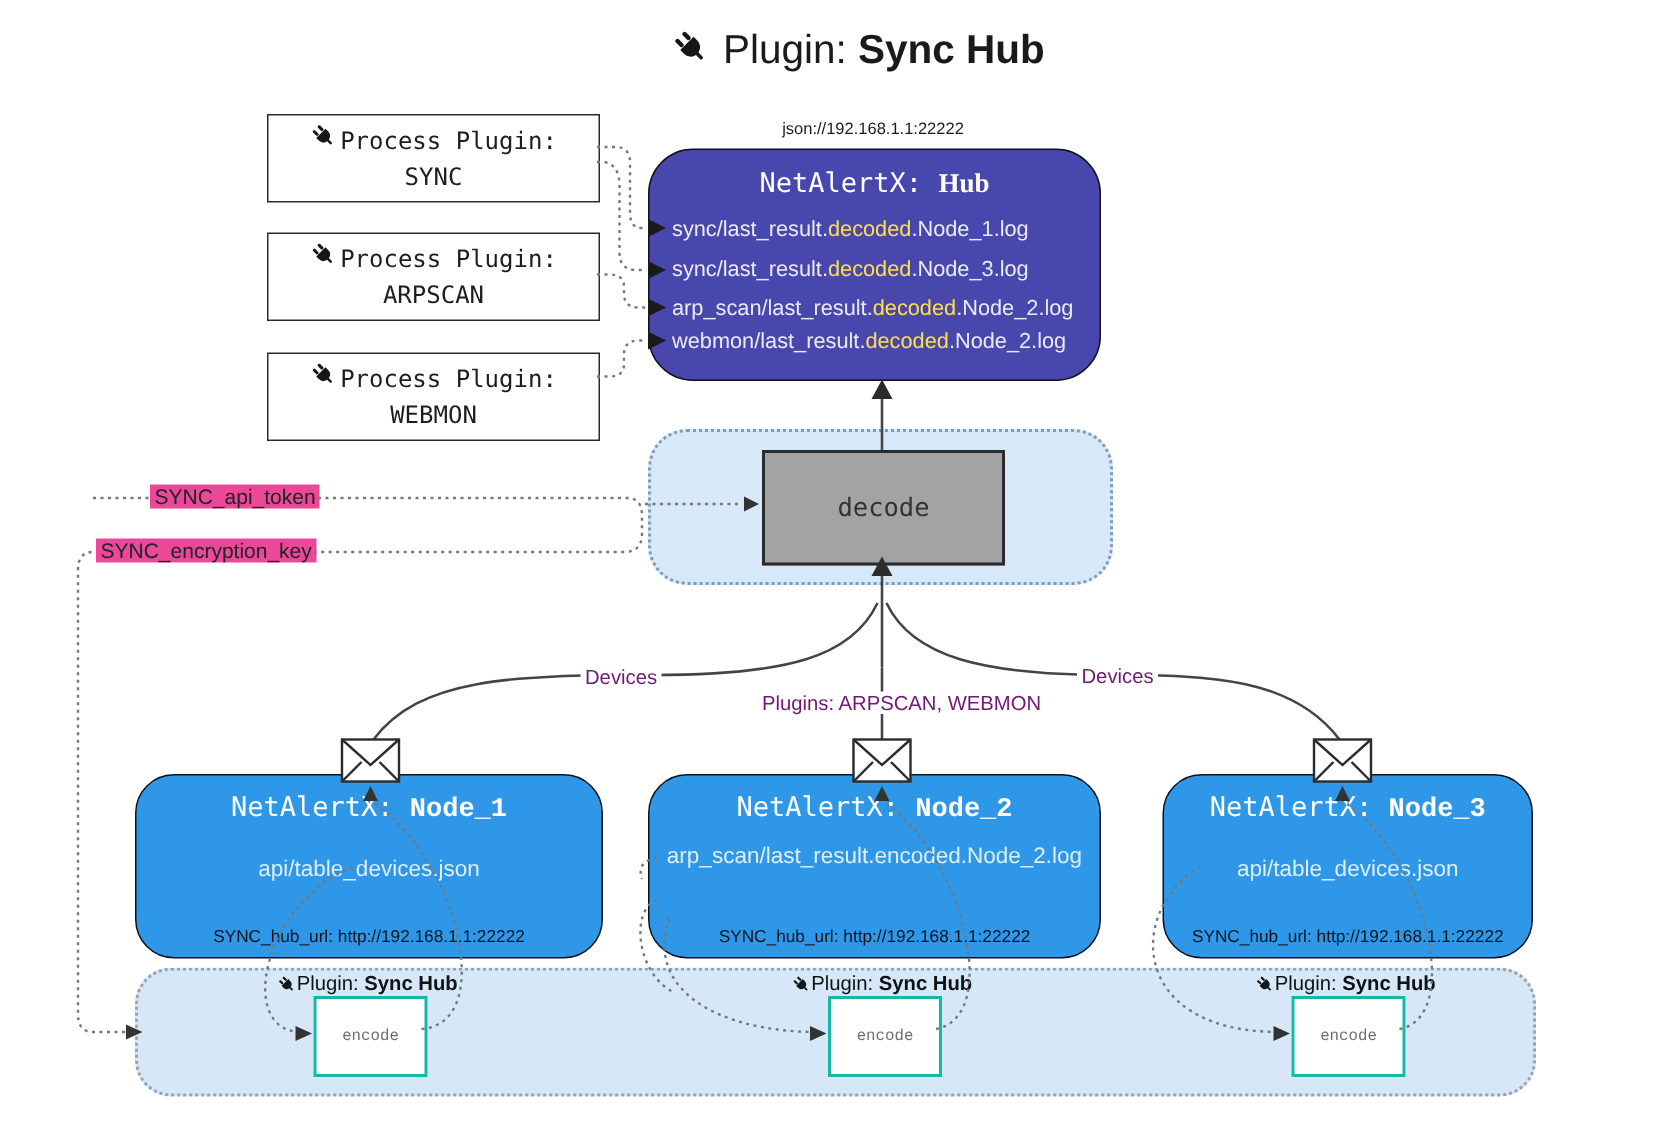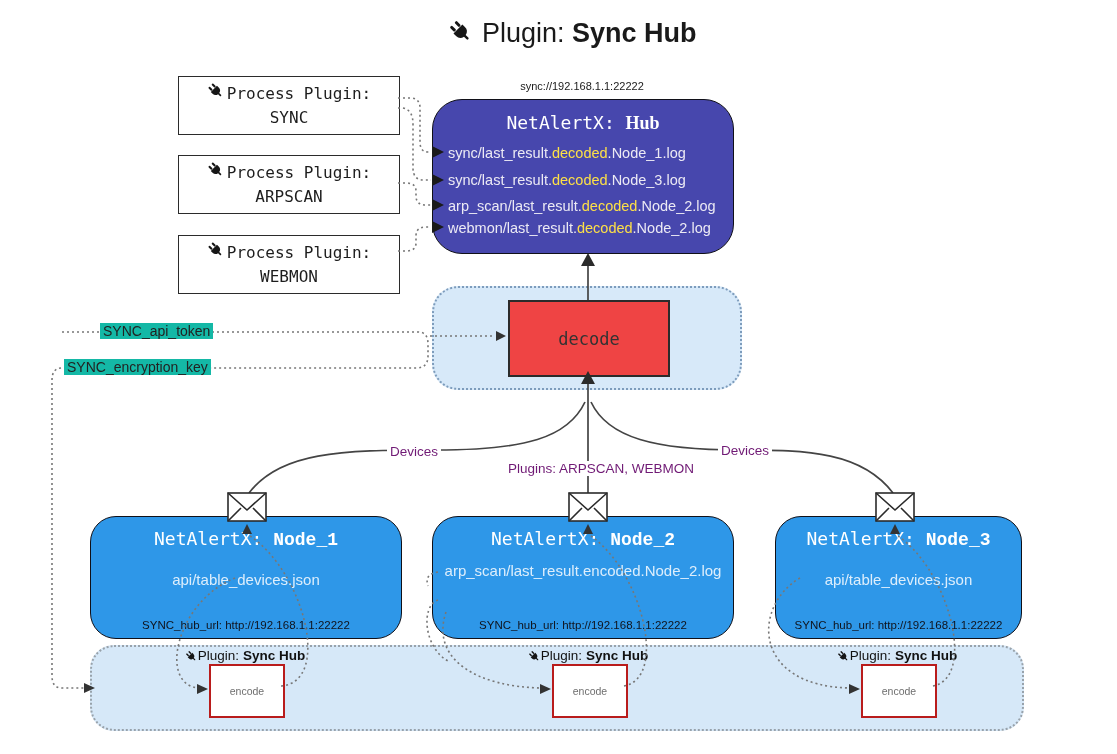--- a/index.html
+++ b/index.html
@@ -22,41 +22,41 @@
   .hub{left:432px;top:99px;width:300px;height:153px;background:#4747ad;border:1.6px solid #101018;
        border-radius:30px;z-index:2;color:#fff;}
   .hub-title{position:absolute;top:12px;left:0;width:100%;text-align:center;
        font-family:"DejaVu Sans Mono","Liberation Mono",monospace;font-size:18px;}
   .hub-title b{font-family:Liberation Serif, serif;font-weight:bold;}
   .hline{position:absolute;left:15px;font-size:14.5px;color:#eceaf4;white-space:nowrap;}
   .hline b{font-weight:normal;color:#fde047;}
   
   .dec-wrap{left:432px;top:286px;width:306px;height:100px;background:#d7e9f9;
        border:2px dotted #7d9cbc;border-radius:26px;z-index:2;}
-  .dec-box{left:508px;top:300px;width:158px;height:73px;background:#ef4444;border:2px solid #2b2b2b;z-index:3;
+  .dec-box{left:508px;top:300px;width:158px;height:73px;background:#a3a3a3;border:2px solid #2b2b2b;z-index:3;
        display:flex;align-items:center;justify-content:center;
        font-family:"DejaVu Sans Mono","Liberation Mono",monospace;font-size:17px;color:#333;}
   
-  .lbl{z-index:6;background:#14b8a6;font-size:14px;color:#222;padding:0 3px;white-space:nowrap;}
+  .lbl{z-index:6;background:#ec4899;font-size:14px;color:#222;padding:0 3px;white-space:nowrap;}
   .edge-lbl{z-index:6;background:#ffffff;font-size:13.5px;color:#701a75;padding:0 3px;white-space:nowrap;}
   
   .node{background:#2e97e8;border:1.6px solid #101018;border-radius:26px;z-index:2;top:516px;height:121px;color:#fff;}
   .node-title{position:absolute;top:11px;left:0;width:100%;text-align:center;
        font-family:"DejaVu Sans Mono","Liberation Mono",monospace;font-size:18px;white-space:nowrap;}
   .node-title b{font-family:Liberation Mono, monospace;font-weight:bold;}
   .nline{position:absolute;left:0;width:100%;text-align:center;font-size:15px;color:#ddeefc;white-space:nowrap;}
   .nfoot{position:absolute;bottom:7px;left:0;width:100%;text-align:center;font-size:11.5px;color:#10131c;white-space:nowrap;}
   
   .bar{left:90px;top:645px;width:930px;height:82px;background:#d6e8f8;border:2px dotted #98a2ab;
        border-radius:24px;z-index:2;}
   .grp-lbl{top:648px;width:220px;text-align:center;z-index:4;font-size:13.5px;color:#111;white-space:nowrap;}
   .grp-lbl b{font-weight:bold;}
-  .enc-box{top:664px;width:72px;height:50px;background:#fff;border:2px solid #b91c1c;z-index:4;
+  .enc-box{top:664px;width:72px;height:50px;background:#fff;border:2px solid #14b8a6;z-index:4;
        display:flex;align-items:center;justify-content:center;
-       font-family:Liberation Sans, sans-serif;font-size:10.5px;color:#6e6e6e;}
+       font-family:Liberation Mono, monospace;font-size:10.5px;color:#6e6e6e;}
 </style>
 </head>
 <body>
 
 <div id="canvas">
 
   <div class="abs title">
     <span class="plug">
       <svg width="26" height="26" viewBox="0 0 24 24">
           <g transform="rotate(-45 12 12)" fill="#161616">
@@ -102,21 +102,21 @@
               <rect x="7.6" y="1.6" width="2.7" height="6" rx="1.1"></rect>
               <rect x="13.7" y="1.6" width="2.7" height="6" rx="1.1"></rect>
               <path d="M6.2 8 h11.6 v3.3 a5.8 5.8 0 0 1 -4.7 5.7 v3.4 a1.1 1.1 0 0 1 -2.2 0 v-3.4 a5.8 5.8 0 0 1 -4.7 -5.7 Z"></path>
             </g>
           </svg></span>
         <span>Process Plugin:</span>
       </span>
     <span>WEBMON</span>
   </div>
 
-  <div class="abs hub-url">sync://192.168.1.1:22222</div>
+  <div class="abs hub-url">json://192.168.1.1:22222</div>
   <div class="abs hub">
     <div class="hub-title"><span>NetAlertX: </span><b>Hub</b></div>
     <div class="hline" style="top:45px"><span>sync/last_result.</span><b>decoded</b><span>.Node_1.log</span></div>
     <div class="hline" style="top:72px"><span>sync/last_result.</span><b>decoded</b><span>.Node_3.log</span></div>
     <div class="hline" style="top:98px"><span>arp_scan/last_result.</span><b>decoded</b><span>.Node_2.log</span></div>
     <div class="hline" style="top:120px"><span>webmon/last_result.</span><b>decoded</b><span>.Node_2.log</span></div>
   </div>
 
   <div class="abs dec-wrap"></div>
   <div class="abs dec-box">

